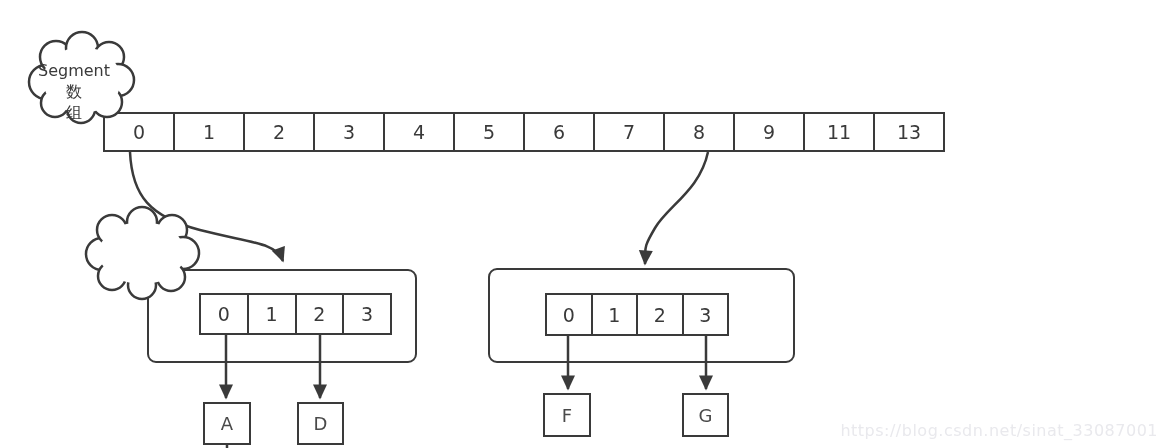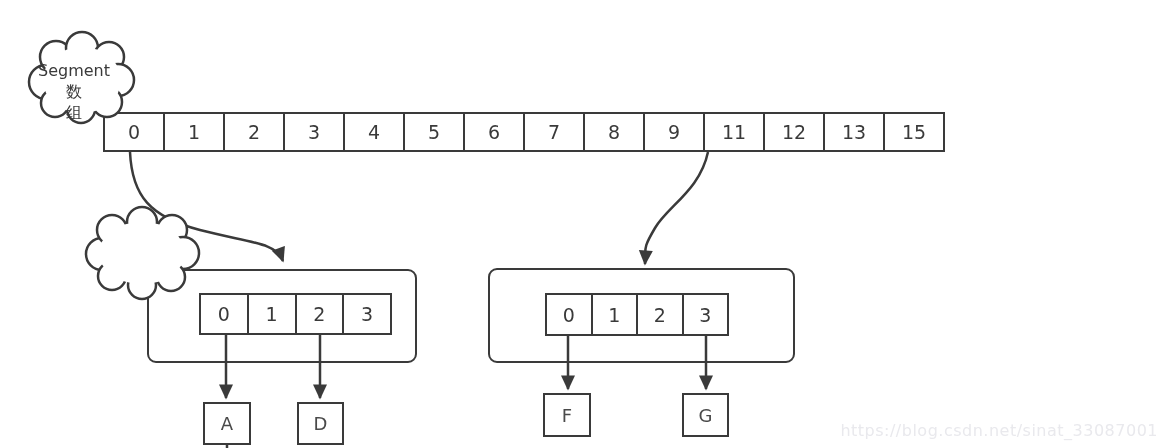--- a/index.html
+++ b/index.html
@@ -101,23 +101,21 @@
       <div class="cell">1</div>
       <div class="cell">2</div>
       <div class="cell">3</div>
       <div class="cell">4</div>
       <div class="cell">5</div>
       <div class="cell">6</div>
       <div class="cell">7</div>
       <div class="cell">8</div>
       <div class="cell">9</div>
       <div class="cell">11</div>
-      <div class="cell">12</div>
       <div class="cell">13</div>
-      <div class="cell">15</div>
     </div>
 
     <div class="segment-box" id="segment-box-left"></div>
     <div class="segment-box" id="segment-box-right"></div>
 
     <div class="array" id="hash-array-left">
       <div class="cell">0</div>
       <div class="cell">1</div>
       <div class="cell">2</div>
       <div class="cell">3</div>

